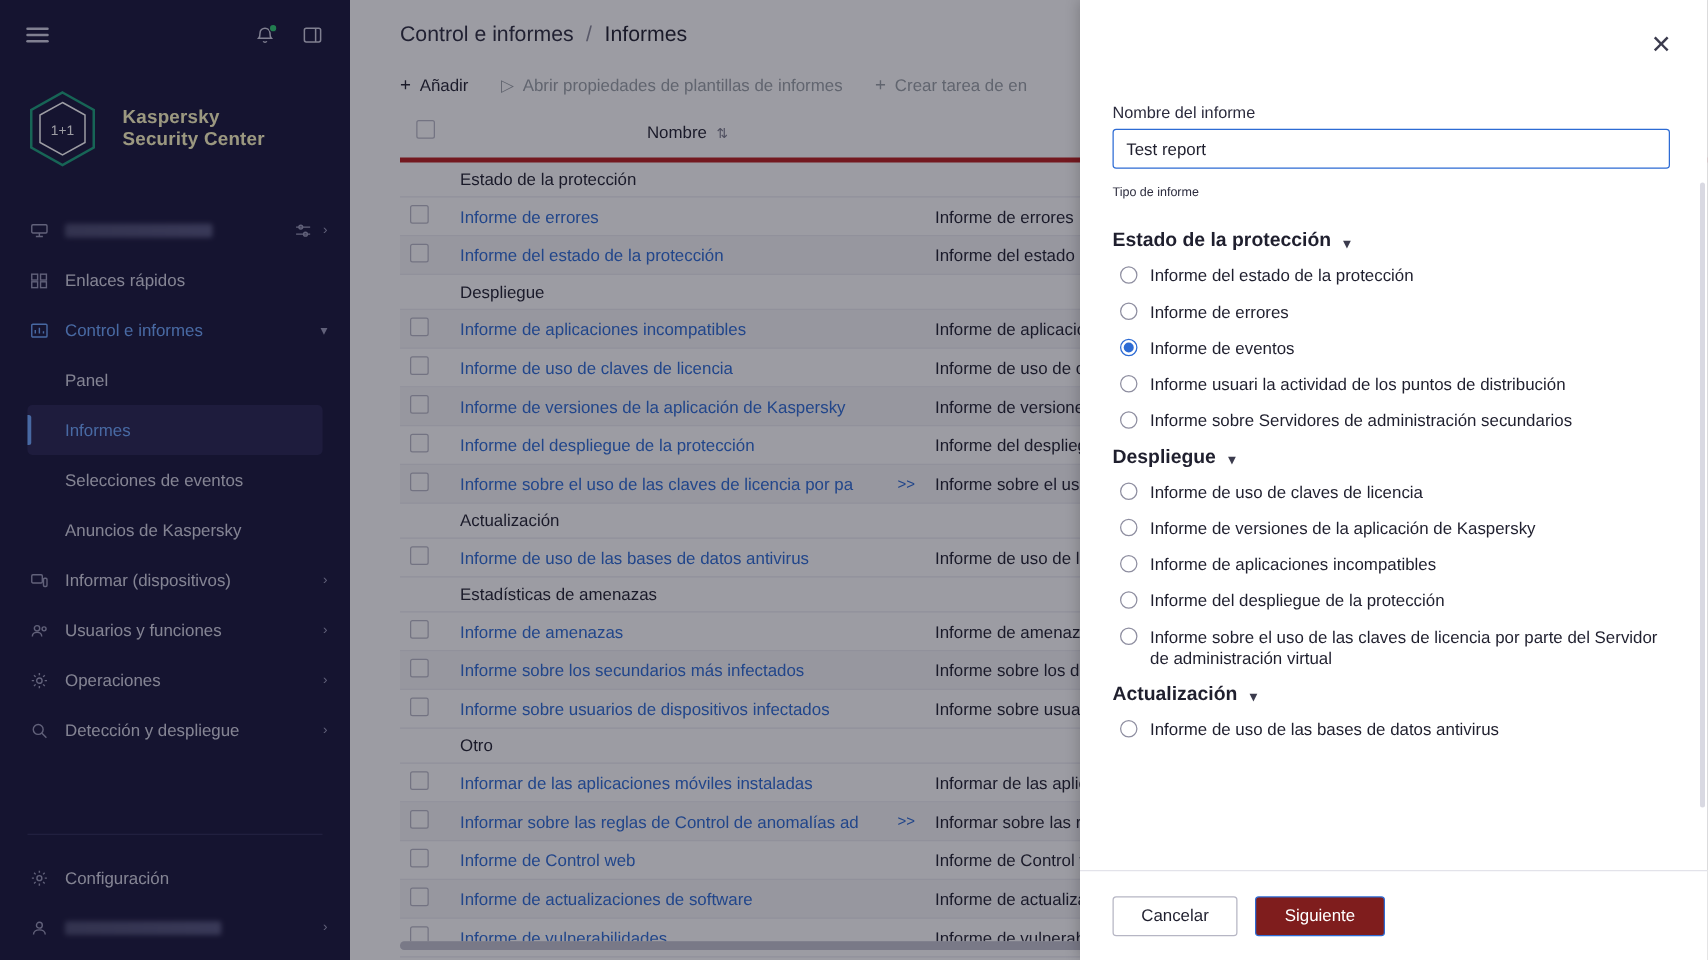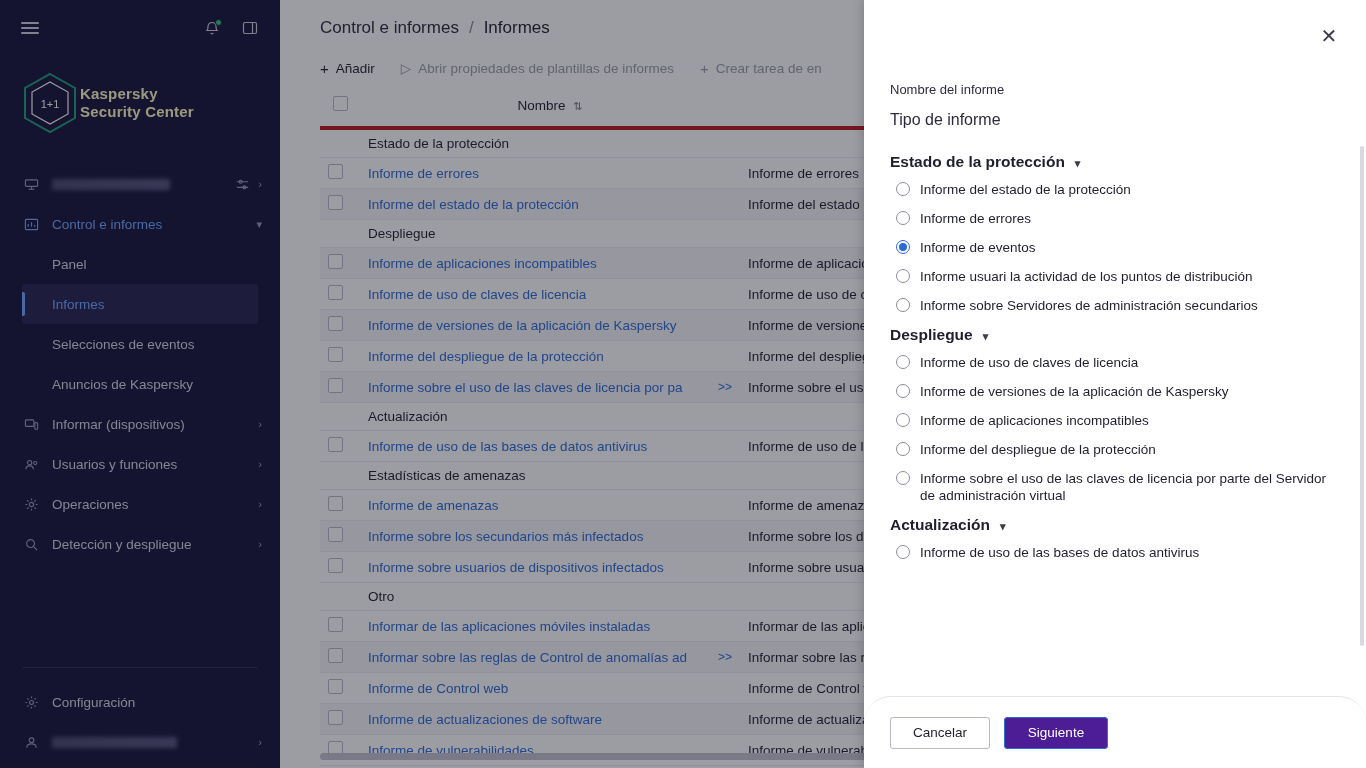--- a/index.html
+++ b/index.html
@@ -56,21 +56,21 @@
     position: absolute;
     top: -1px; right: -2px;
     width: 7px; height: 7px;
     border-radius: 50%;
     background: #2ecc71;
     border: 1px solid #18163a;
   }
 
   .brand {
     display: flex; align-items: center;
-    gap: 2px;
+    gap: 20px;
     padding: 16px 16px 26px 22px;
   }
   .brand-logo {
     width: 56px; height: 62px;
     position: relative;
     flex: 0 0 auto;
   }
   .brand-name {
     font-size: 15px;
     font-weight: bold;
@@ -256,21 +256,21 @@
     border: 1px solid #2d6bd4;
     border-radius: 3px;
     padding: 0 10px;
     font-size: 13.5px;
     color: #1f1f2e;
     font-family: "Liberation Sans", sans-serif;
     outline: none;
     background: #fff;
   }
   .sub-label {
-    font-size: 16px;
+    font-size: 10px;
     color: #2b2b3d;
     margin: 14px 0 24px 0;
   }
   .group-title {
     display: flex; align-items: center; gap: 10px;
     font-size: 15.5px;
     font-weight: bold;
     color: #1f1f2e;
     margin: 10px 0 10px 0;
     cursor: pointer;
@@ -309,39 +309,38 @@
   }
   .radio-row .rl { max-width: 420px; }
   .panel-foot {
     flex: 0 0 auto;
     height: 72px;
     border-top: 1px solid #e3e3ea;
     display: flex; align-items: center;
     gap: 14px;
     padding-left: 26px;
     background: #fff;
-    border-radius: 27px;
   }
   .btn {
     height: 32px;
     border-radius: 3px;
     font-size: 13.5px;
     padding: 0 18px;
     display: inline-flex; align-items: center; justify-content: center;
     cursor: pointer;
     font-family: "Liberation Sans", sans-serif;
   }
   .btn-secondary {
     background: #fff;
     border: 1px solid #b6b6c4;
     color: #1f1f2e;
     min-width: 100px;
   }
   .btn-primary {
-    background: #4c1d95;
+    background: #7f1d1d;
     border: 1px solid #2d6bd4;
     color: #fff;
     min-width: 104px;
   }
   .panel-scroll {
     position: absolute;
     right: 2px; top: 74px;
     width: 4px; height: 500px;
     background: #d9d9e2;
     border-radius: 2px;
@@ -408,20 +407,31 @@
         <span class="chev" style="margin-left:auto;display:flex;gap:8px;align-items:center;">
           <svg width="15" height="15" viewBox="0 0 16 16" fill="none" stroke="#9a9ab8" stroke-width="1.2">
             <path d="M2 5h12M2 11h12"></path>
               <circle cx="6" cy="5" r="1.6"></circle>
               <circle cx="10" cy="11" r="1.6"></circle>
           </svg>
           <span>›</span>
         </span>
       </div>
 
+      <div class="nav-row">
+        <span class="ic">
+          <svg width="15" height="15" viewBox="0 0 16 16" fill="none" stroke="#9a9ab8" stroke-width="1.2">
+            <rect x="1.5" y="2.5" width="5" height="5"></rect>
+              <rect x="9" y="2.5" width="5" height="5"></rect>
+            <rect x="1.5" y="9" width="5" height="5"></rect>
+              <rect x="9" y="9" width="5" height="5"></rect>
+          </svg>
+        </span>
+        <span class="lbl">Enlaces rápidos</span>
+      </div>
 
       <div class="nav-row active-blue">
         <span class="ic">
           <svg width="15" height="15" viewBox="0 0 16 16" fill="none" stroke="#6fa8ff" stroke-width="1.2">
             <rect x="1.5" y="2.5" width="13" height="11" rx="1"></rect>
               <path d="M4.5 10.5v-3M8 10.5v-5M11.5 10.5v-2"></path>
           </svg>
         </span>
         <span class="lbl">Control e informes</span>
         <span class="chev">▾</span>
@@ -728,20 +738,21 @@
 
   <div class="dim"></div>
 
   <div class="panel">
     <div class="panel-head">
       <div class="close-x">✕</div>
     </div>
 
     <div class="panel-body">
       <div class="field-label">Nombre del informe</div>
+      <input class="text-input" type="text" value="Test report" style="">
       <div class="sub-label">Tipo de informe</div>
 
       
       <div class="group-title">
         <span>Estado de la protección</span>
         <span class="caret">▾</span>
       </div>
       <div class="radio-row">
         <span class="radio"></span>
         <span class="rl">Informe del estado de la protección</span>

